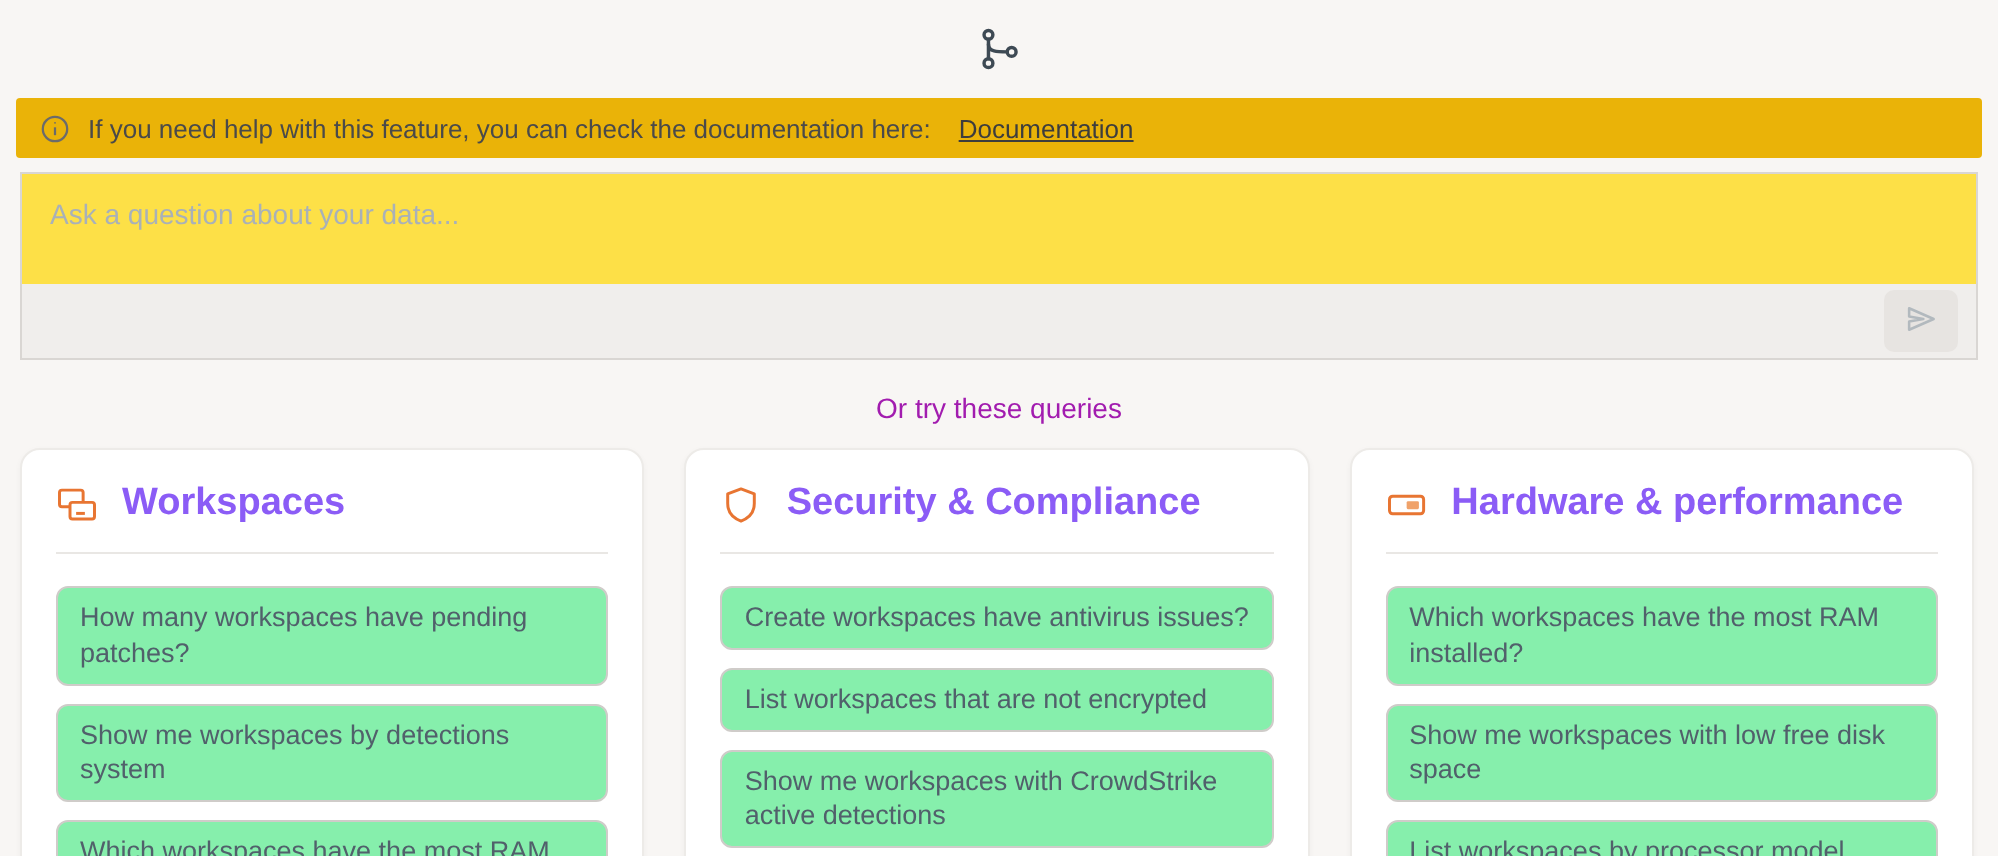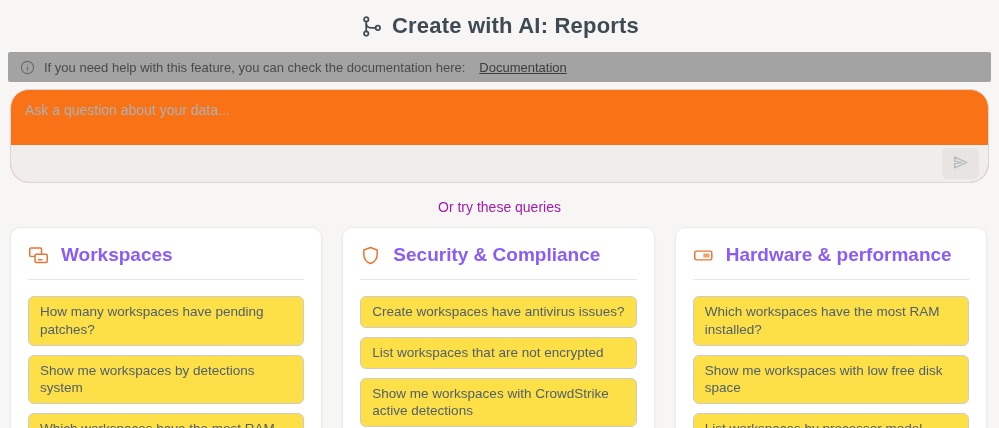--- a/index.html
+++ b/index.html
@@ -11,30 +11,30 @@
     overflow: hidden;
   }
   .title-row {
     display: flex; justify-content: center; align-items: center;
     gap: 9px; padding: 13px 0 11px; color: #3e4a54;
   }
   .title-row h1 { font-size: 22px; font-weight: 700; margin: 0; letter-spacing: .2px; }
   .title-icon svg { display: block; }
 
   .banner {
-    margin: 2px 8px 0; background: #a3a3a3; border-radius: 2px;
+    margin: 2px 8px 0; background: #eab308; border-radius: 2px;
     height: 30px; display: flex; align-items: center;
     padding: 0 12px; gap: 9px; font-size: 13px; color: #4a4a4a;
   }
   .banner .info-ic { display: flex; }
   .doc-link { color: #3d3d3d; text-decoration: underline; margin-left: 5px; cursor: pointer; }
 
   .ask-box {
-    margin: 7px 10px 0; background: #f97316;
-    border: 1px solid #d9d6d3; border-radius: 19px; overflow: hidden;
+    margin: 7px 10px 0; background: #fde047;
+    border: 1px solid #d9d6d3; border-radius: 0; overflow: hidden;
   }
   .ask-box textarea {
     display: block; width: 100%; height: 55px; border: none; outline: none;
     resize: none; background: transparent; padding: 12px 14px;
     font-family: "Liberation Sans", sans-serif; font-size: 14px; color: #3e4a54;
   }
   .ask-box textarea::placeholder { color: #a9b1b8; }
   .ask-footer {
     height: 37px; background: #f0eeec;
     display: flex; justify-content: flex-end; align-items: center; padding: 0 9px;
@@ -52,41 +52,40 @@
     flex: 1; background: #ffffff; border: 1px solid #edebe8; border-radius: 10px;
     padding: 16px 17px; box-shadow: 0 1px 3px rgba(0,0,0,.04);
   }
   .card-header { display: flex; align-items: center; gap: 12px; }
   .card-title { font-size: 19px; font-weight: 700; color: #8b5cf6; }
   .card-icon { display: flex; }
   .card-divider { border: none; border-top: 1px solid #e9e7e4; margin: 13px 0 0; }
   .q-list { margin-top: 16px; display: flex; flex-direction: column; gap: 9px; }
   .q-btn {
     display: block; width: 100%; text-align: left;
-    background: #fde047; border: 1px solid #cfccc9; border-radius: 6px;
+    background: #86efac; border: 1px solid #cfccc9; border-radius: 6px;
     padding: 6px 11px; font-family: "Liberation Sans", sans-serif;
     font-size: 13.5px; line-height: 1.32; color: #51606b; cursor: pointer;
   }
 </style>
 </head>
 <body>
 
 <div>
 
   <div class="title-row">
     <span class="title-icon">
       <svg width="23" height="23" viewBox="0 0 24 24" fill="none" stroke="#3e4a54" stroke-width="1.8" stroke-linecap="round">
         <circle cx="6.5" cy="4.6" r="2.3"></circle>
         <circle cx="6.5" cy="19.4" r="2.3"></circle>
         <circle cx="18.6" cy="13.5" r="2.3"></circle>
         <path d="M6.5 6.9 V17.1"></path>
         <path d="M6.5 9.5 C6.5 13.5 11 13.5 16.3 13.5"></path>
       </svg>
     </span>
-    <h1>Create with AI: Reports</h1>
   </div>
 
   <div class="banner">
     <span class="info-ic">
       <svg width="15" height="15" viewBox="0 0 16 16" fill="none" stroke="#6b6b6b" stroke-width="1.2">
         <circle cx="8" cy="8" r="6.5"></circle>
         <line x1="8" y1="7.1" x2="8" y2="11.3"></line>
         <circle cx="8" cy="4.7" r="0.5" fill="#6b6b6b" stroke="none"></circle>
       </svg>
     </span>

